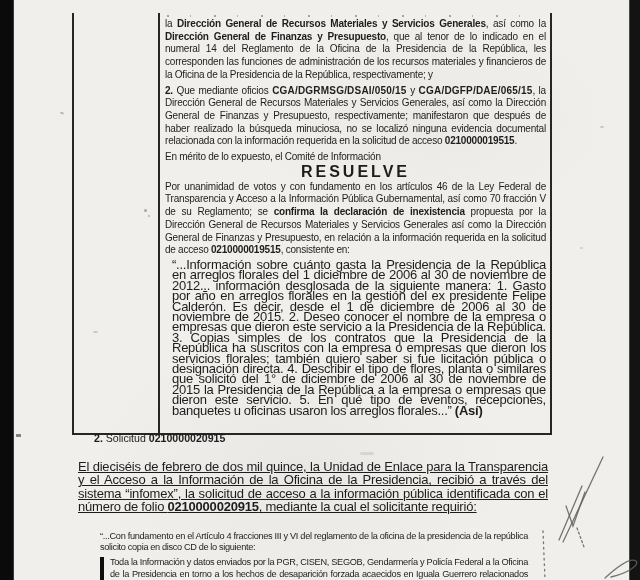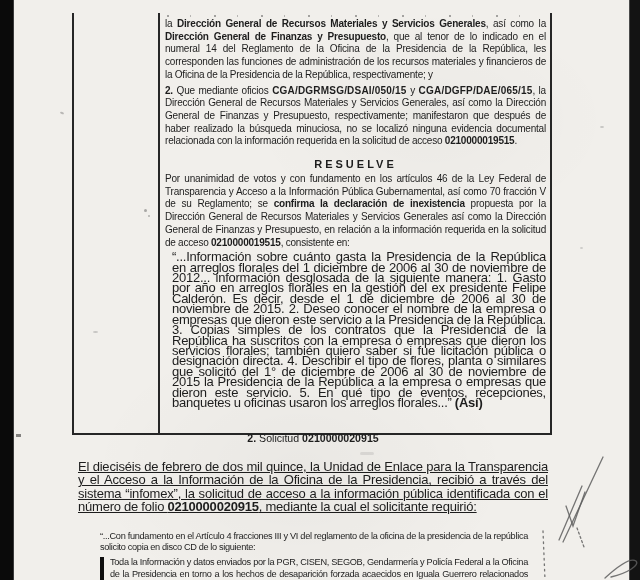--- a/index.html
+++ b/index.html
@@ -25,26 +25,26 @@
   .col-left{width:86px;box-sizing:border-box;border-right:2px solid var(--line);}
   .col-right{flex:1;box-sizing:border-box;padding:2px 4px 0 5px;overflow:hidden;}
 
   .cut-strip{height:2px;margin:0 10px 1px 2px;opacity:.45;
     background:repeating-linear-gradient(90deg, rgba(25,25,25,.8) 0 2px, transparent 2px 23px, rgba(25,25,25,.6) 23px 24px, transparent 24px 47px);}
 
   .par{font-size:10px;line-height:12.7px;text-align:justify;margin:0 0 3px;letter-spacing:-0.2px;word-spacing:-0.2px;}
   .merit{margin:0 0 1px;text-align:left;}
   .bb{font-weight:bold;}
   .nw{white-space:nowrap;letter-spacing:0.2px;}
-  .resuelve-h{font-weight:bold;font-size:11px;line-height:12px;text-align:center;letter-spacing:3px;margin:10px 0 3px;}
+  .resuelve-h{font-weight:bold;font-size:16px;line-height:12px;text-align:center;letter-spacing:3px;margin:2px 0 3px;}
   .quote-res{font-size:13px;line-height:10.4px;text-align:justify;margin:1px 0 2px 7px;letter-spacing:-0.25px;word-spacing:-0.2px;}
   .closing{margin:0;line-height:11.8px;}
 
   .below{position:absolute;left:78px;top:432px;width:470px;z-index:2;}
-  .sol-heading{font-size:10.6px;line-height:13px;margin:0 16px 15px;text-align:center;}
+  .sol-heading{font-size:10.6px;line-height:13px;margin:0 16px 15px;}
   .below-par{font-size:13px;line-height:13.4px;text-align:justify;margin:0 0 17px;letter-spacing:-0.2px;word-spacing:-0.2px;text-decoration:underline;}
   .below-quote{margin-left:22px;width:428px;}
   .below-quote p{font-size:9.2px;line-height:11.4px;text-align:justify;margin:0 0 4px;letter-spacing:-0.3px;word-spacing:-0.2px;}
   .barred{border-left:4px solid #0e0e0e;padding-left:6px;margin-left:-10px;}
 
   .pen-svg{position:absolute;left:0;top:0;width:640px;height:580px;z-index:4;pointer-events:none;}
   .pen-svg path{fill:none;stroke:var(--pen);stroke-width:1.3;stroke-linecap:round;opacity:.85;}
 
   .speck{position:absolute;z-index:2;border-radius:50%;}
   .sp1{left:60px;top:112px;width:4px;height:2px;background:rgba(80,80,80,.35);transform:rotate(20deg);}
@@ -63,20 +63,21 @@
 
   <div class="edge-left"></div>
   <div class="edge-right"></div>
 
   <div class="doc-table">
     <div class="col-left"></div>
     <div class="col-right">
       <div class="cut-strip"></div>
       <p class="par"><span>la </span><span class="bb">Dirección General de Recursos Materiales y Servicios Generales</span><span>, así como la </span><span class="bb">Dirección General de Finanzas y Presupuesto</span><span>, que al tenor de lo indicado en el numeral 14 del Reglamento de la Oficina de la Presidencia de la República, les corresponden las funciones de administración de los recursos materiales y financieros de la Oficina de la Presidencia de la República, respectivamente; y</span></p>
       <p class="par"><span class="bb">2.</span><span> Que mediante oficios </span><span class="bb nw">CGA/DGRMSG/DSAI/050/15</span><span> y </span><span class="bb nw">CGA/DGFP/DAE/065/15</span><span>, la Dirección General de Recursos Materiales y Servicios Generales, así como la Dirección General de Finanzas y Presupuesto, respectivamente; manifestaron que después de haber realizado la búsqueda minuciosa, no se localizó ninguna evidencia documental relacionada con la información requerida en la solicitud de acceso </span><span class="bb">0210000019515</span><span>.</span></p>
+      <p class="par merit"><span>En mérito de lo expuesto, el Comité de Información</span></p>
       <div class="resuelve-h">RESUELVE</div>
       <p class="par"><span>Por unanimidad de votos y con fundamento en los artículos 46 de la Ley Federal de Transparencia y Acceso a la Información Pública Gubernamental, así como 70 fracción V de su Reglamento; se </span><span class="bb">confirma la declaración de inexistencia</span><span> propuesta por la Dirección General de Recursos Materiales y Servicios Generales así como la Dirección General de Finanzas y Presupuesto, en relación a la información requerida en la solicitud de acceso </span><span class="bb">0210000019515</span><span>, consistente en:</span></p>
       <div class="quote-res"><span>“...Información sobre cuánto gasta la Presidencia de la República en arreglos florales del 1 diciembre de 2006 al 30 de noviembre de 2012... información desglosada de la siguiente manera: 1. Gasto por año en arreglos florales en la gestión del ex presidente Felipe Calderón. Es decir, desde el 1 de diciembre de 2006 al 30 de noviembre de 2015. 2. Deseo conocer el nombre de la empresa o empresas que dieron este servicio a la Presidencia de la República. 3. Copias simples de los contratos que la Presidencia de la República ha suscritos con la empresa o empresas que dieron los servicios florales; también quiero saber si fue licitación pública o designación directa. 4. Describir el tipo de flores, planta o similares que solicitó del 1° de diciembre de 2006 al 30 de noviembre de 2015 la Presidencia de la República a la empresa o empresas que dieron este servicio. 5. En qué tipo de eventos, recepciones, banquetes u oficinas usaron los arreglos florales...” </span><span class="bb">(Así)</span></div>
     </div>
   </div>
 
   <div class="below">
     <div class="sol-heading"><span class="bb">2.</span><span> Solicitud </span><span class="bb">0210000020915</span></div>
     <p class="below-par"><span>El dieciséis de febrero de dos mil quince, la Unidad de Enlace para la Transparencia y el Acceso a la Información de la Oficina de la Presidencia, recibió a través del sistema “infomex”, la solicitud de acceso a la información pública identificada con el número de folio </span><span class="bb">0210000020915</span><span>, mediante la cual el solicitante requirió:</span></p>
     <div class="below-quote">

